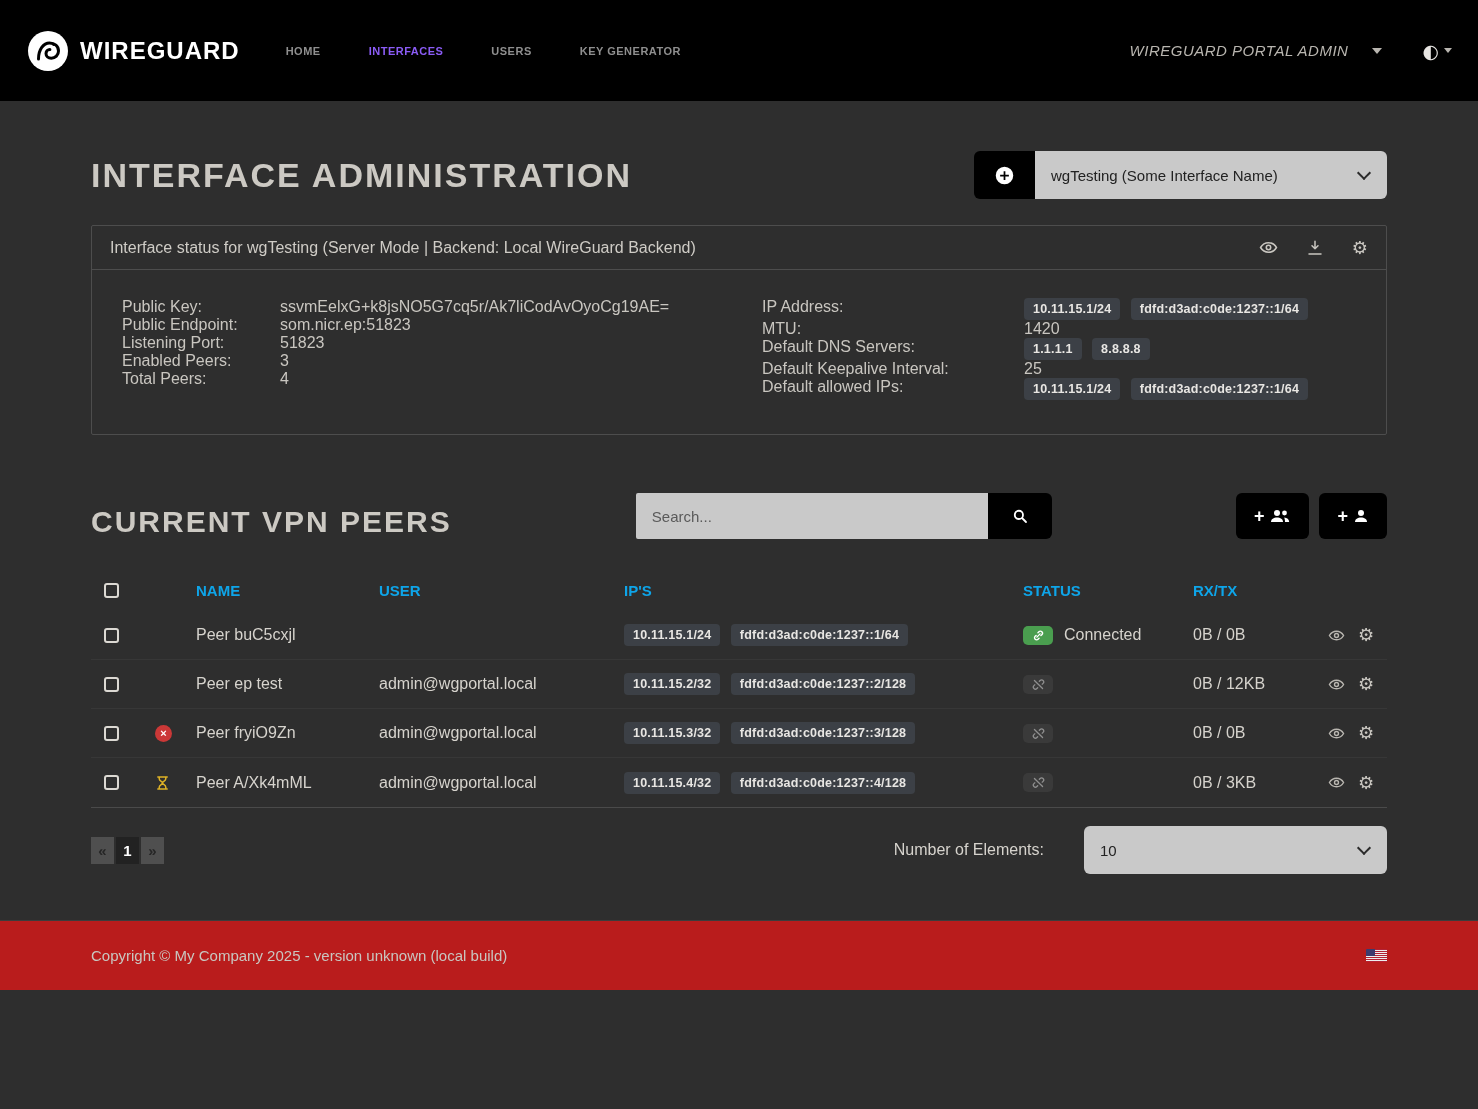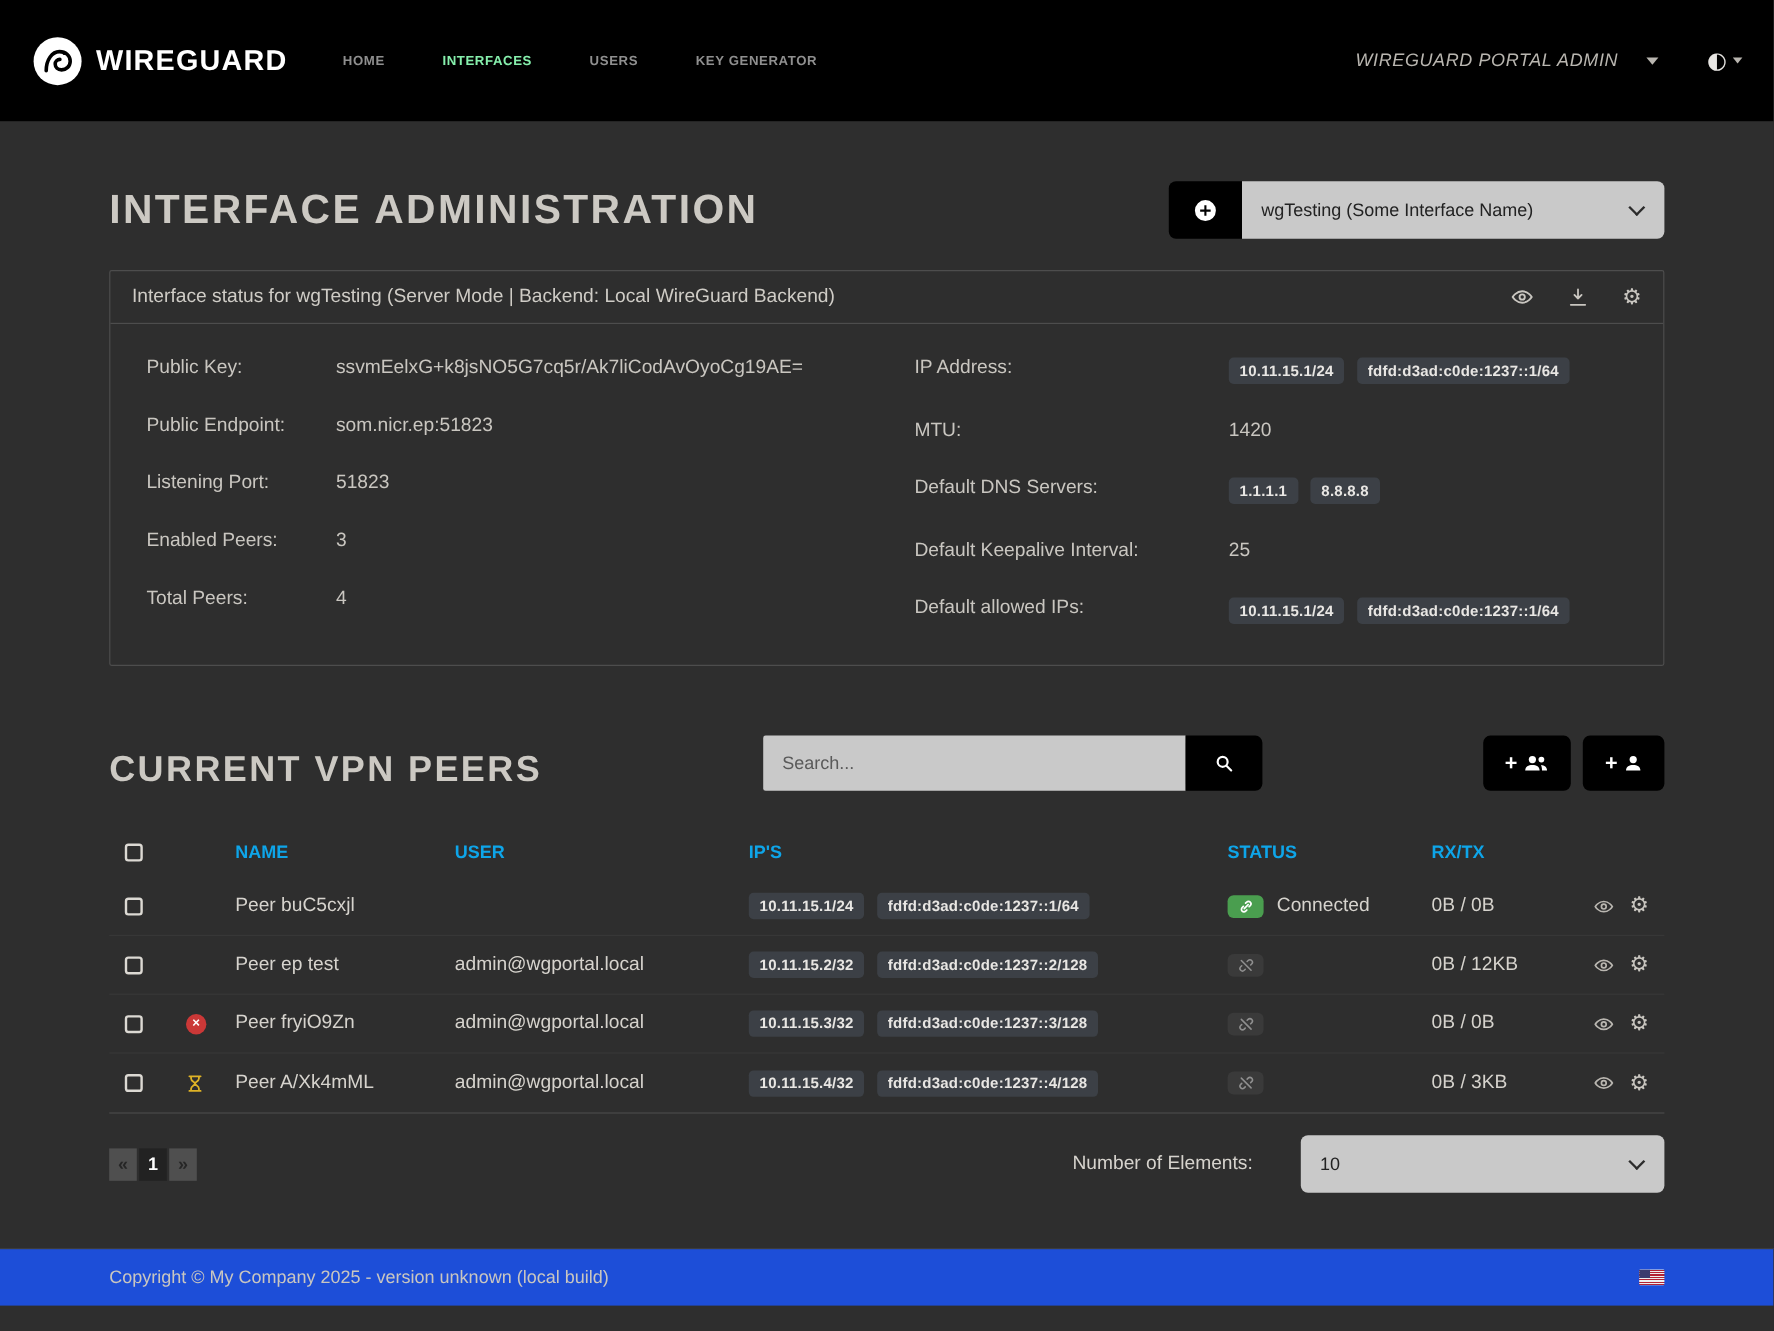--- a/index.html
+++ b/index.html
@@ -19,21 +19,21 @@
   .brand { display:flex; align-items:center; gap:10px; cursor:pointer; }
   .brand-text {
     color:#fff; font-size:24px; font-weight:bold;
     letter-spacing:1px; text-transform:uppercase;
   }
   .nav-links { display:flex; gap:48px; margin-left:46px; }
   .nav-link {
     color:#8f8f8f; font-size:11px; font-weight:600; letter-spacing:.5px;
     text-decoration:none; cursor:pointer;
   }
-  .nav-link.active { color:#86efac; }
+  .nav-link.active { color:#8b5cf6; }
   .navbar-right { margin-left:auto; display:flex; align-items:center; gap:40px; }
   .admin-menu { display:flex; align-items:center; gap:24px; color:#b9b6b0; font-size:15px; letter-spacing:.5px; cursor:pointer;font-style:italic; }
   .caret {
     width:0; height:0; display:inline-block;
     border-left:5px solid transparent; border-right:5px solid transparent;
     border-top:6px solid #b9b6b0;
   }
   .theme-toggle { display:flex; align-items:center; gap:5px; cursor:pointer; color:#e8e6e3; }
   .half-circle { font-family:"DejaVu Sans", sans-serif; font-size:19px; }
   .caret.small { border-left-width:4px; border-right-width:4px; border-top-width:5px; }
@@ -66,21 +66,21 @@
   
   .card { border:1px solid #4d4d4d; margin-top:26px; border-radius:2px; }
   .card-header {
     display:flex; align-items:center; padding:12px 18px;
     border-bottom:1px solid #4d4d4d; font-size:16px; color:#cfccc6;
   }
   .card-header-icons { margin-left:auto; display:flex; gap:28px; align-items:center; }
   .icon-btn { background:none; border:none; cursor:pointer; display:flex; align-items:center; color:#c9c6c0; padding:0; }
   .gear-glyph { font-family:"DejaVu Sans", sans-serif; font-size:18px; color:#c9c6c0; line-height:1; }
   .card-body { display:grid; grid-template-columns:1fr 1fr; column-gap:46px; padding:28px 30px 34px; }
-  .kv-col { display:grid; grid-template-columns:158px 1fr; row-gap:30px; align-content:start; font-size:16px; }
+  .kv-col { display:grid; grid-template-columns:158px 1fr; align-content:start; font-size:16px; }
   .kv-col.right { grid-template-columns:262px 1fr; }
   .kv-label { color:#c9c6c0; }
   .kv-value { color:#c9c6c0; word-break:break-all; }
   .badge {
     display:inline-block; background:#3c4046; color:#e8e6e3;
     font-size:12.5px; font-weight:600; padding:4px 9px; border-radius:4px;
     margin-right:6px; letter-spacing:.2px; white-space:nowrap;
   }
 
   
@@ -136,21 +136,21 @@
     min-width:23px; height:27px; border:none; cursor:pointer;
     background:#4f4f4f; color:#262626; font-size:15px; font-weight:bold;
     display:flex; align-items:center; justify-content:center; padding:0 6px;
   }
   .page-btn.current { background:#222; color:#fff; }
   .elements-group { display:flex; align-items:center; gap:40px; }
   .elements-label { font-size:16px; color:#d6d3cd; }
   .elements-select { width:303px; height:48px; border-radius:6px; }
 
   
-  .footer { margin-top:46px; background:#1d4ed8; border-top:1px solid #3c3c3c; padding:15px 0; }
+  .footer { margin-top:46px; background:#b91c1c; border-top:1px solid #3c3c3c; padding:26px 0; }
   .footer-inner { display:flex; align-items:center; justify-content:space-between; }
   .copyright { font-size:15px; color:#c9c6c0; }
   .us-flag {
     position:relative; width:21px; height:13px; display:inline-block;
     background:repeating-linear-gradient(to bottom, #b22234 0 1px, #eee 1px 2px);
     border-radius:1px; overflow:hidden;
   }
   .us-flag::before {
     content:""; position:absolute; left:0; top:0; width:9px; height:7px; background:#3c3b6e;
   }

